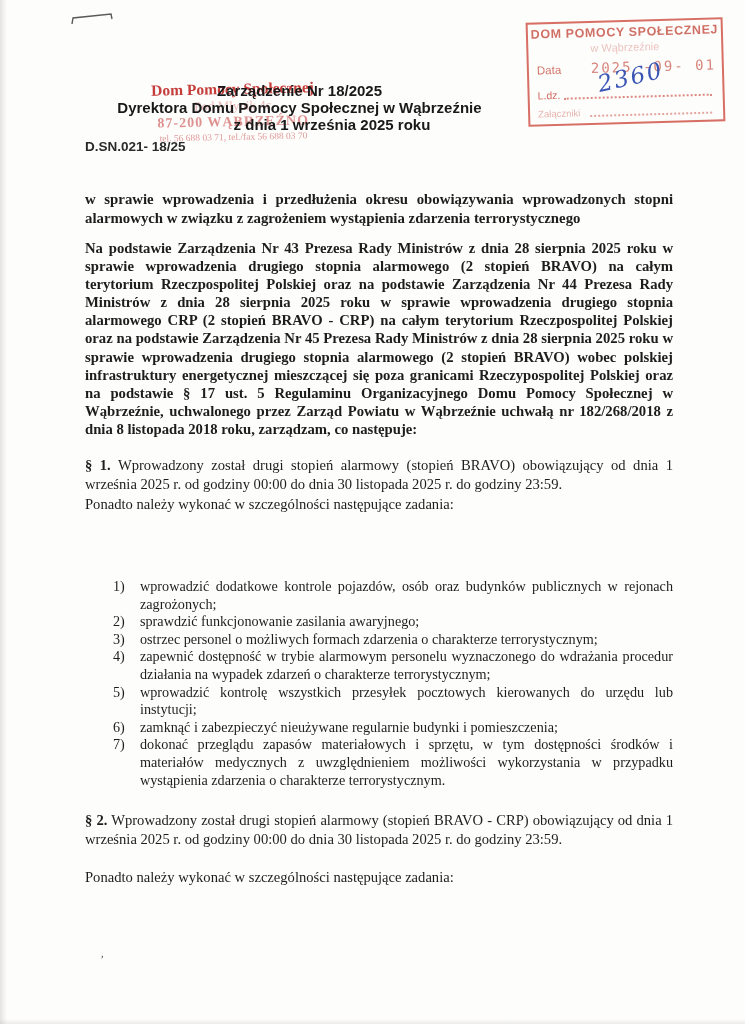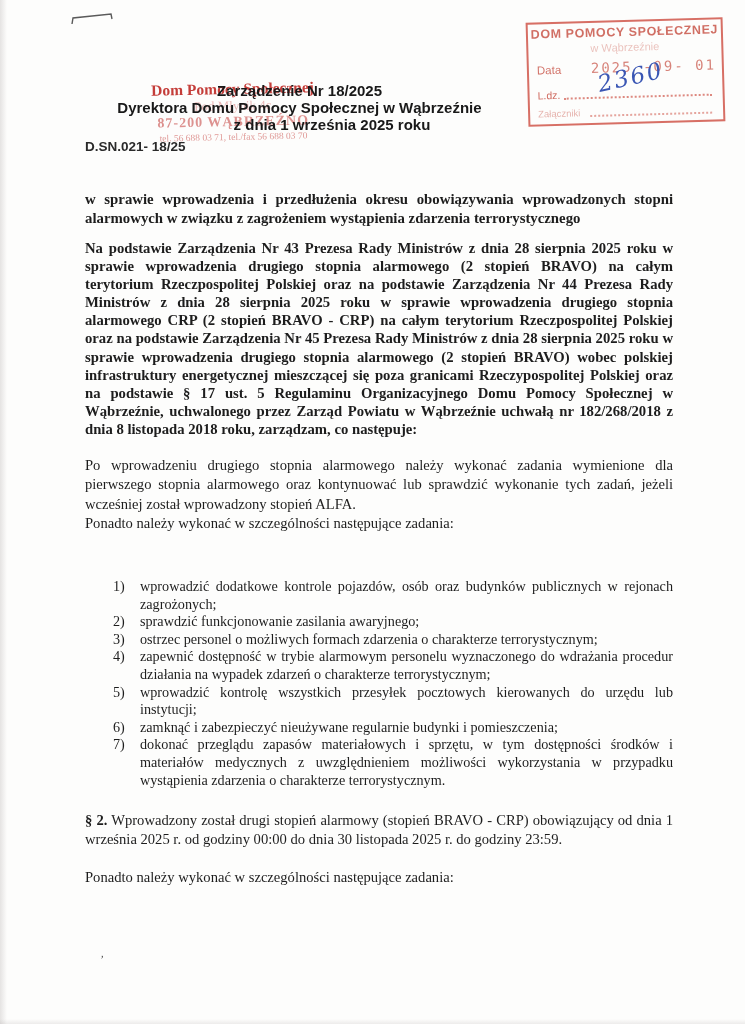--- a/index.html
+++ b/index.html
@@ -113,21 +113,21 @@
 <div class="title-line tl2">Dyrektora Domu Pomocy Społecznej w Wąbrzeźnie</div>
 <div class="title-line tl3">z dnia 1 września 2025 roku</div>
 
 <div class="reference">D.SN.021- 18/25</div>
 
 <div class="block subject bold-para">w sprawie wprowadzenia i przedłużenia okresu obowiązywania wprowadzonych stopni alarmowych w związku z zagrożeniem wystąpienia zdarzenia terrorystycznego</div>
 
 <div class="block legal bold-para">Na podstawie Zarządzenia Nr 43 Prezesa Rady Ministrów z dnia 28 sierpnia 2025 roku w sprawie wprowadzenia drugiego stopnia alarmowego (2 stopień BRAVO) na całym terytorium Rzeczpospolitej Polskiej oraz na podstawie Zarządzenia Nr 44 Prezesa Rady Ministrów z dnia 28 sierpnia 2025 roku w sprawie wprowadzenia drugiego stopnia alarmowego CRP (2 stopień BRAVO - CRP) na całym terytorium Rzeczpospolitej Polskiej oraz na podstawie Zarządzenia Nr 45 Prezesa Rady Ministrów z dnia 28 sierpnia 2025 roku w sprawie wprowadzenia drugiego stopnia alarmowego (2 stopień BRAVO) wobec polskiej infrastruktury energetycznej mieszczącej się poza granicami Rzeczypospolitej Polskiej oraz na podstawie § 17 ust. 5 Regulaminu Organizacyjnego Domu Pomocy Społecznej w Wąbrzeźnie, uchwalonego przez Zarząd Powiatu w Wąbrzeźnie uchwałą nr 182/268/2018 z dnia 8 listopada 2018 roku,  zarządzam, co następuje:</div>
 
 <div class="block sec1">
-  <p class="para">Po wprowadzeniu drugiego stopnia alarmowego należy wykonać zadania wymienione dla pierwszego stopnia alarmowego oraz kontynuować lub sprawdzić wykonanie tych zadań, jeżeli wcześniej został wprowadzony stopień ALFA.</p>
+  <p class="para"><span class="secnum">§ 1.</span><span> Wprowadzony został drugi stopień alarmowy (stopień BRAVO) obowiązujący od dnia 1 września 2025 r. od godziny 00:00 do dnia 30 listopada 2025 r. do godziny 23:59.</span></p>
   <p class="para">Ponadto należy wykonać w szczególności następujące zadania:</p>
 </div>
 
 <div class="block tasklist">
   <ol class="tasks">
     <li>
         <span class="num">1)</span>
         <span class="task-text">wprowadzić dodatkowe kontrole pojazdów, osób oraz budynków publicznych w rejonach zagrożonych;</span>
       </li>
     <li>

